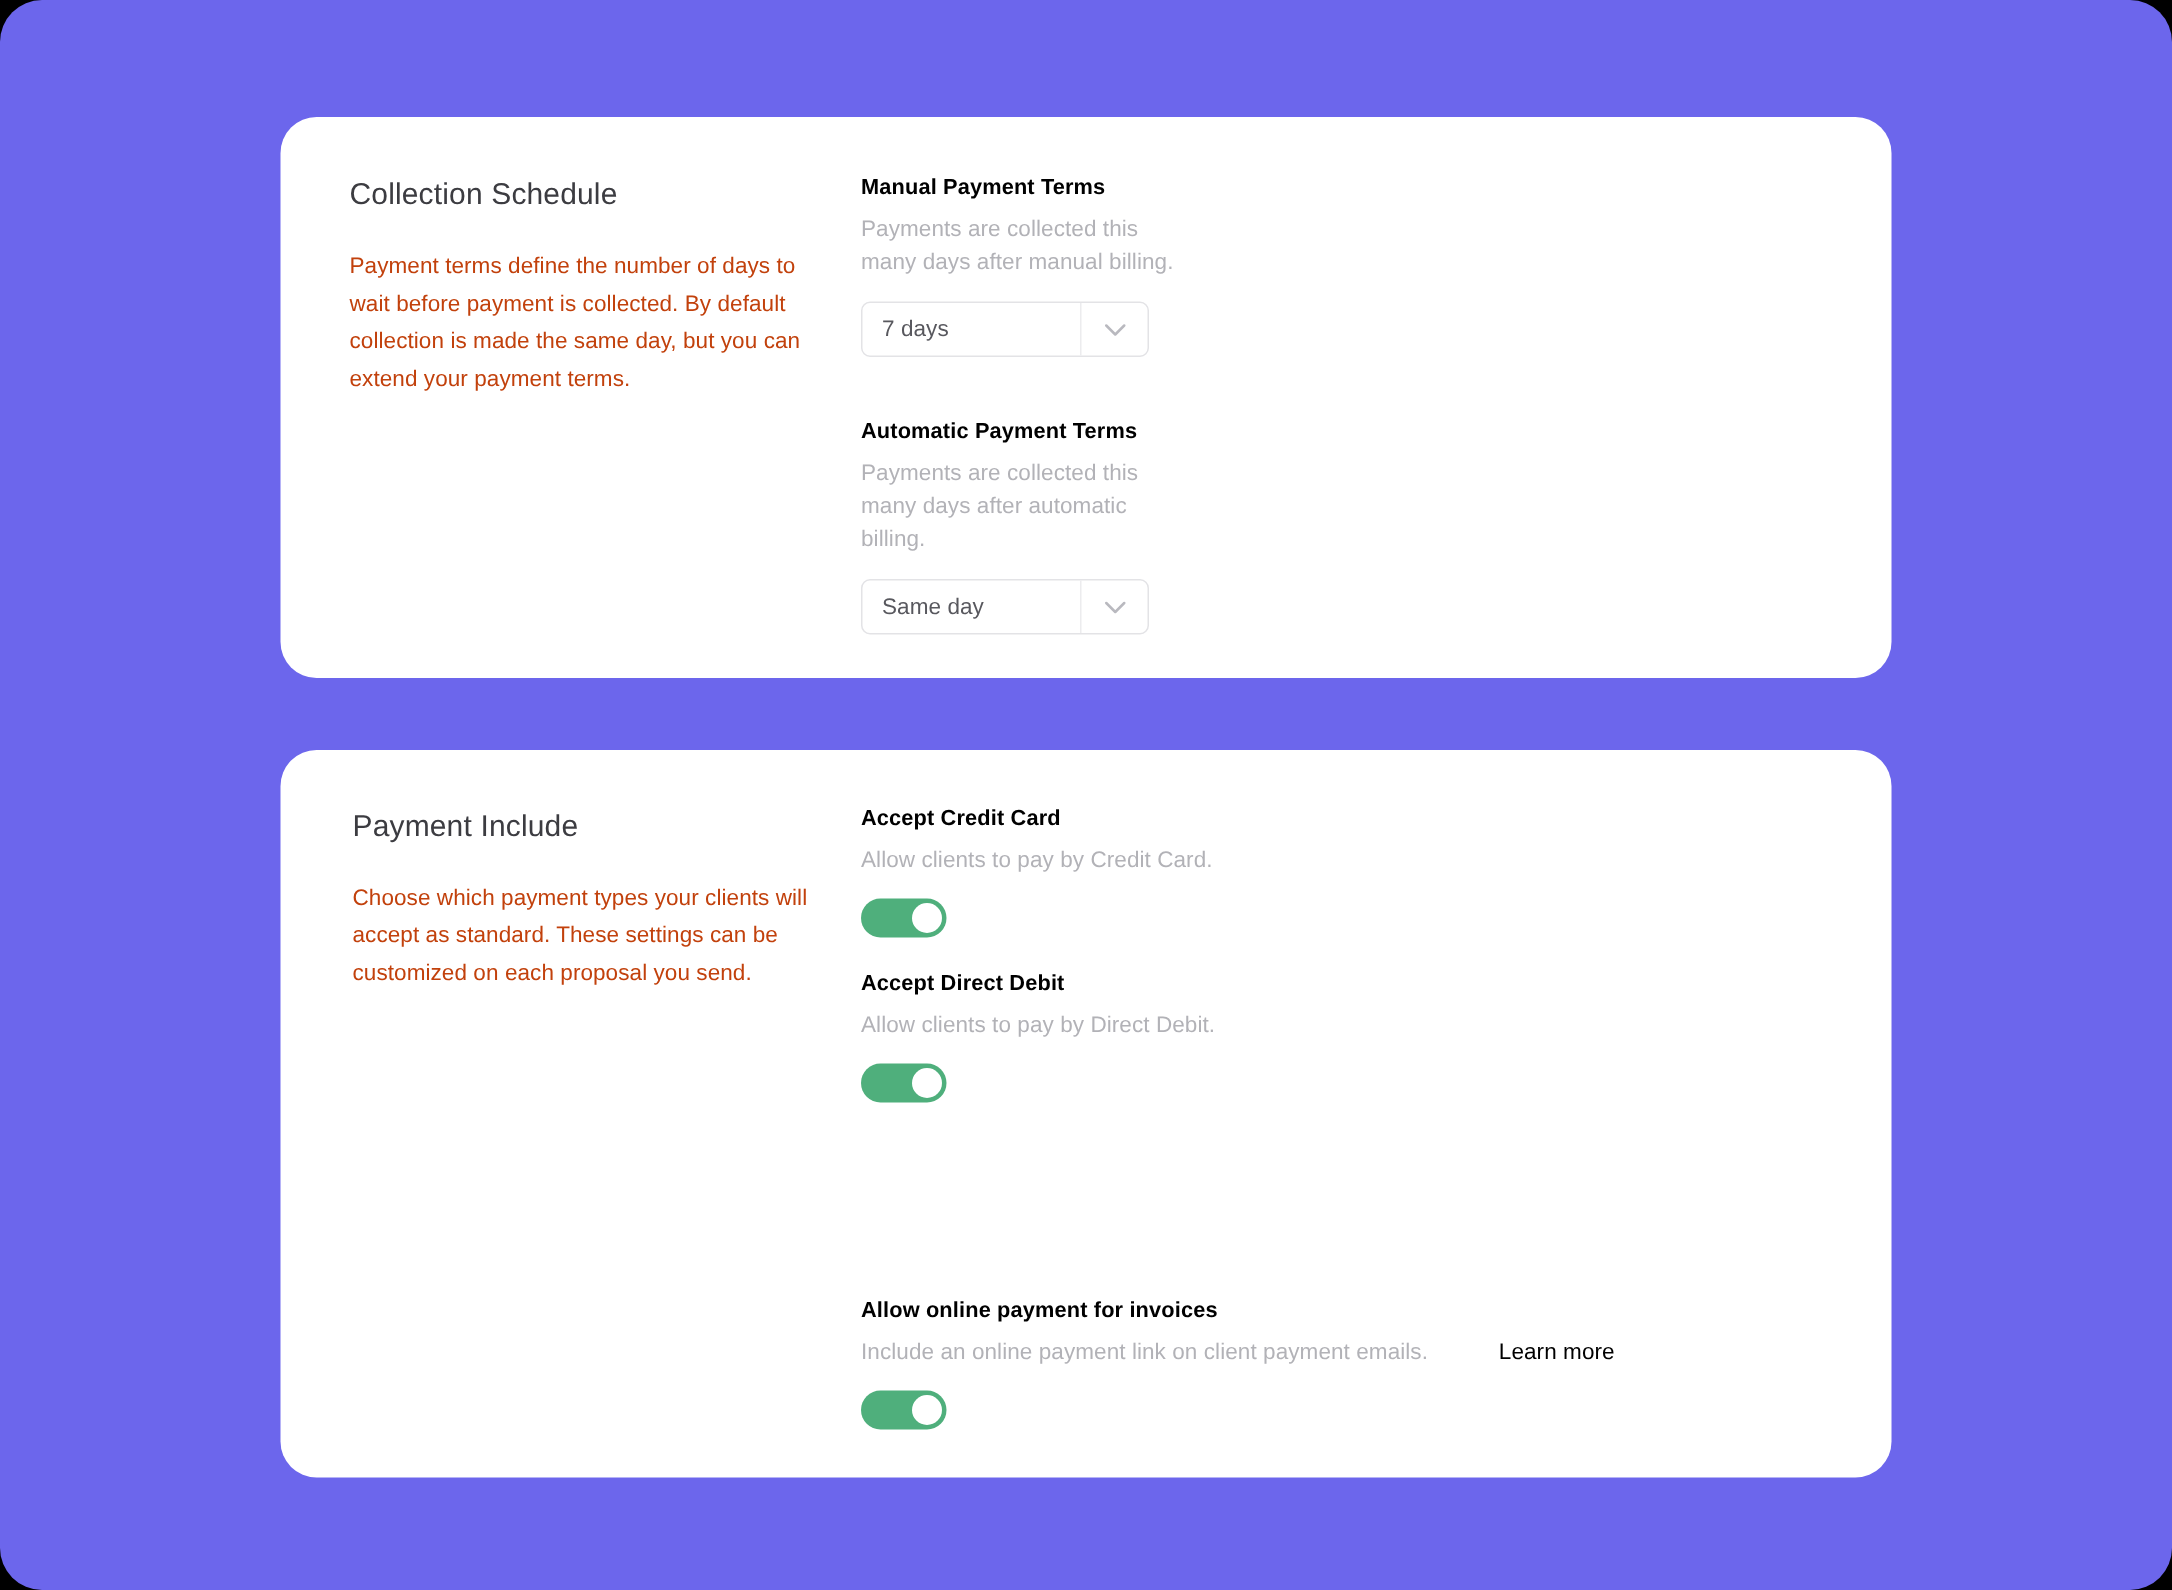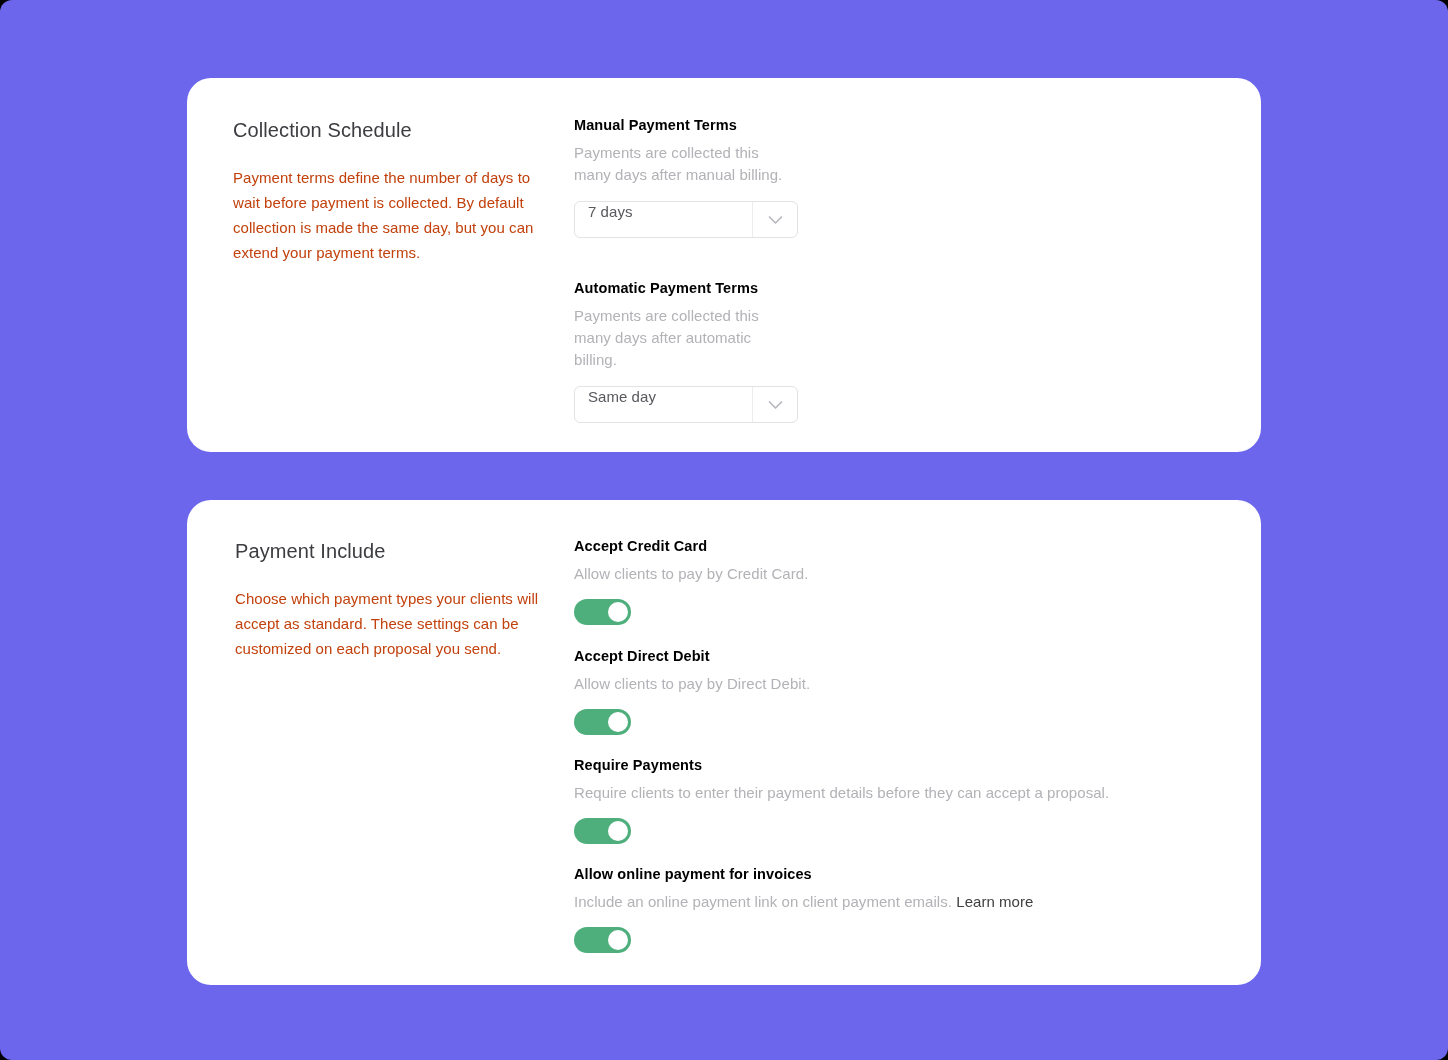--- a/index.html
+++ b/index.html
@@ -13,21 +13,21 @@
     overflow: hidden;
     font-family: "Liberation Sans", sans-serif;
     -webkit-font-smoothing: antialiased;
   }
   .page {
     position: relative;
     width: 1448px;
     height: 1060px;
     box-sizing: border-box;
     background: #6C66EC;
-    border-radius: 12px;
+    border-radius: 28px;
     overflow: hidden;
   }
 
   .card {
     position: absolute;
     left: 187px;
     width: 1074px;
     background: #ffffff;
     border-radius: 24px;
     box-sizing: border-box;
@@ -71,30 +71,32 @@
   }
   .field-desc {
     font-size: 15px;
     font-weight: 400;
     color: #b2b2b7;
     line-height: 22px;
     margin: 0;
     letter-spacing: 0.05px;
   }
   .field-desc .link {
-    color: #404040;
+    color: #000000;
     text-decoration: none;
     cursor: pointer;
+    margin-left: 43px;
   }
 
   
   .select {
     position: relative;
     display: flex;
-    width: 224px;
+    align-items: center;
+    width: 192px;
     height: 37px;
     border: 1px solid #e3e3e6;
     border-radius: 6px;
     background: #fff;
     box-sizing: border-box;
     cursor: pointer;
     margin-top: 15px;
   }
   .select .value {
     flex: 1;
@@ -200,27 +202,20 @@
       </div>
 
       <div class="field-group" style="left:387px; top:146px; width:600px;">
         <div class="field-label">Accept Direct Debit</div>
         <div class="field-desc">Allow clients to pay by Direct Debit.</div>
         <div class="toggle">
           <span class="knob"></span>
         </div>
       </div>
 
-      <div class="field-group" style="left:387px; top:255px; width:640px;">
-        <div class="field-label">Require Payments</div>
-        <div class="field-desc">Require clients to enter their payment details before they can accept a proposal.</div>
-        <div class="toggle">
-          <span class="knob"></span>
-        </div>
-      </div>
 
       <div class="field-group" style="left:387px; top:364px; width:640px;">
         <div class="field-label">Allow online payment for invoices</div>
         <div class="field-desc">
           <span>Include an online payment link on client payment emails.</span>
           <a class="link" href="#">Learn more</a>
         </div>
         <div class="toggle">
           <span class="knob"></span>
         </div>

